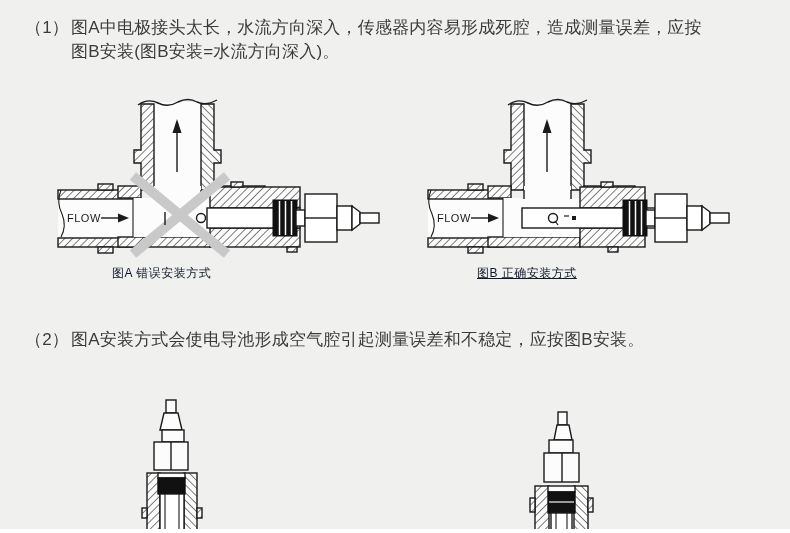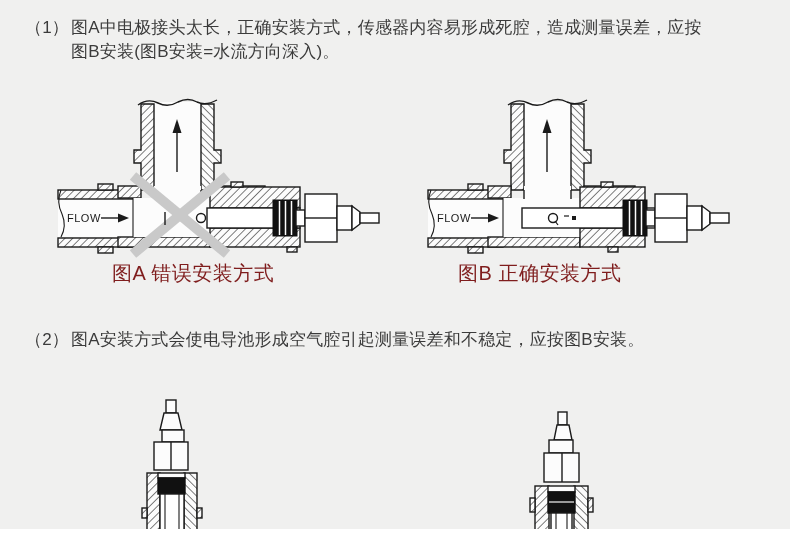--- a/index.html
+++ b/index.html
@@ -1,33 +1,33 @@
 <!DOCTYPE html>
 <html><head>
 <meta charset="utf-8">
 <style>
   html,body{margin:0;padding:0;}
   body{font-family:"Liberation Sans",sans-serif;}
   .page{position:relative;width:790px;height:533px;background:#f0f0ef;overflow:hidden;}
   .para{position:absolute;display:flex;color:#3b3b3b;font-size:17px;line-height:24px;letter-spacing:0.2px;}
   .para .num{flex:0 0 46px;white-space:nowrap;}
   .para .ptext{flex:1;}
-  .caption{position:absolute;color:#7f1d1d;font-size:20px;line-height:20px;letter-spacing:0.5px;}
+  .caption{position:absolute;color:#0f172a;font-size:12px;line-height:20px;letter-spacing:0.5px;}
   svg.fig{position:absolute;}
   .white-strip{position:absolute;left:0;top:529px;width:790px;height:4px;background:#ffffff;z-index:5;}
   text{font-family:"Liberation Sans",sans-serif;}
 </style>
 </head>
 <body>
 
 <div class="page">
 
   <div class="para" style="left:25px;top:16px;width:745px;">
     <span class="num">（1）</span>
-    <span class="ptext"><span>图A中电极接头太长，正确安装方式，传感器内容易形成死腔，造成测量误差，应按</span><br>
+    <span class="ptext"><span>图A中电极接头太长，水流方向深入，传感器内容易形成死腔，造成测量误差，应按</span><br>
     <span>图B安装(图B安装=水流方向深入)。</span></span>
   </div>
 
   <svg class="fig" style="left:55px;top:92px;" width="340" height="168" viewBox="0 0 340 168">
     <defs>
       <pattern id="hatch" patternUnits="userSpaceOnUse" width="5.5" height="5.5" patternTransform="rotate(45)">
         <rect width="5.5" height="5.5" fill="#fcfcfc"></rect>
         <line x1="0" y1="0" x2="0" y2="5.5" stroke="#2a2a2a" stroke-width="1.2"></line>
       </pattern>
       <pattern id="hatch2" patternUnits="userSpaceOnUse" width="5.5" height="5.5" patternTransform="rotate(-45)">
@@ -157,21 +157,21 @@
       <rect x="221" y="118" width="9" height="16"></rect>
       <rect x="230" y="102" width="32" height="48"></rect>
       <line x1="230" y1="126" x2="262" y2="126"></line>
       <rect x="262" y="114" width="15" height="24"></rect>
       <polygon points="277,114 285,120 285,132 277,138"></polygon>
       <rect x="285" y="121" width="19" height="10"></rect>
     </g>
   </svg>
 
   <div class="caption" style="left:112px;top:263px;">图A 错误安装方式</div>
-  <div class="caption" style="left:458px;top:263px;">图B 正确安装方式</div>
+  <div class="caption" style="left:477px;top:263px;text-decoration:underline;">图B 正确安装方式</div>
 
   <div class="para" style="left:25px;top:328px;width:745px;">
     <span class="num">（2）</span>
     <span class="ptext">图A安装方式会使电导池形成空气腔引起测量误差和不稳定，应按图B安装。</span>
   </div>
 
   <svg class="fig" style="left:127px;top:396px;" width="88" height="137" viewBox="0 0 88 137">
     <g stroke="#1a1a1a" stroke-width="1.4" fill="#fcfcfc">
       <rect x="39" y="4" width="10" height="13"></rect>
       <polygon points="37,17 51,17 55,34 33,34"></polygon>

